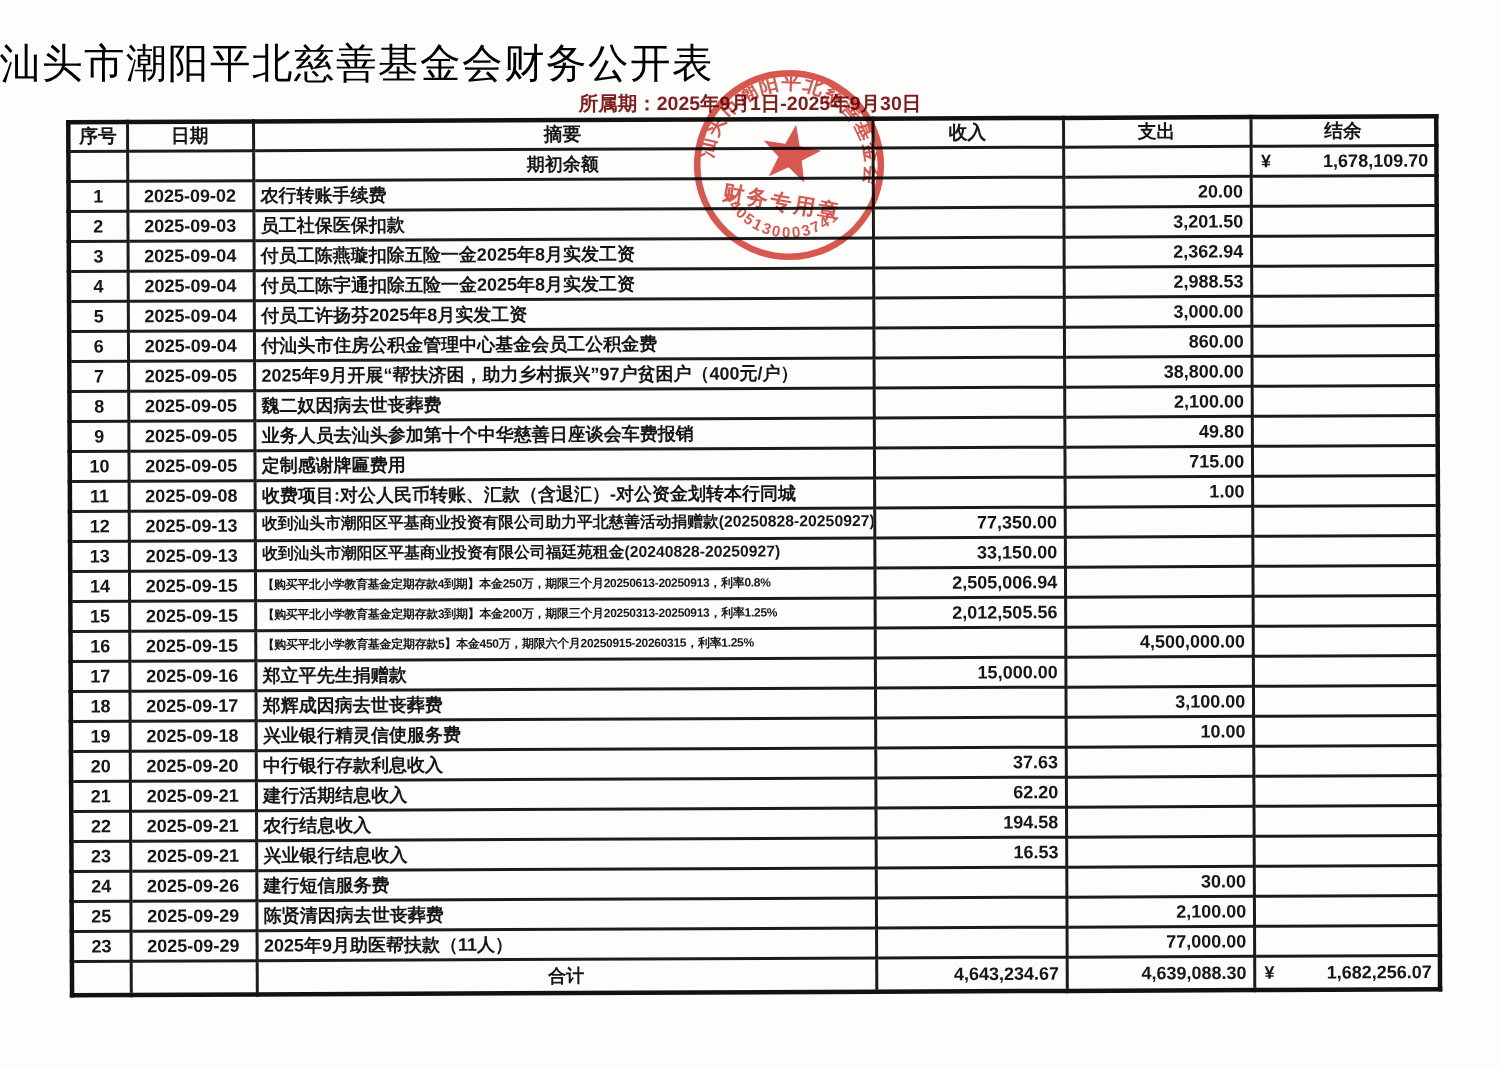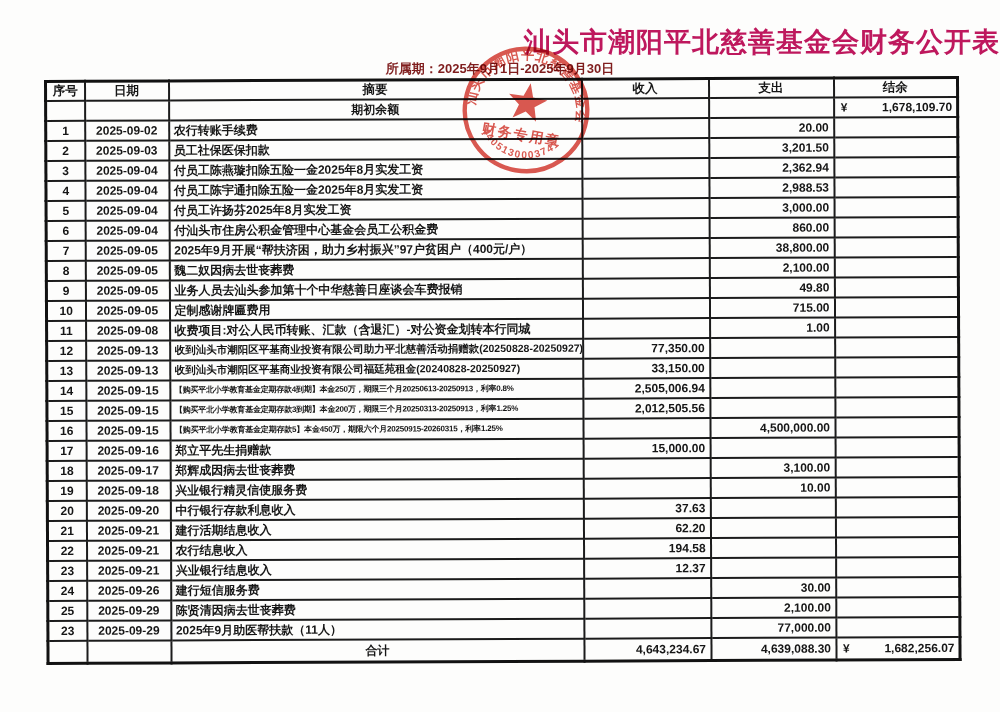--- a/index.html
+++ b/index.html
@@ -10,23 +10,23 @@
     color: #161616;
   }
   .sheet {
     position: relative;
     width: 1000px; height: 712px;
     background: #fdfdfc;
     overflow: hidden;
   }
   .page-title {
     position: absolute; top: 24px; left: 0; width: 100%;
-    text-align: right;
-    font-size: 27px; font-weight: 700; letter-spacing: 1px;
-    color: #be185d;
+    text-align: left;
+    font-size: 27px; font-weight: 400; letter-spacing: 1px;
+    color: #000000;
   }
   .page-subtitle {
     position: absolute; top: 60px; left: 0; width: 100%;
     text-align: center;
     font-size: 13px; font-weight: 700;
     color: #7f1d1d;
   }
   .table-wrap {
     position: absolute; top: 80px; left: 44px;
     transform: rotate(-0.25deg);
@@ -286,21 +286,21 @@
       <td class="c">2025-09-21</td>
       <td class="summary">农行结息收入</td>
       <td class="num">194.58</td>
       <td class="num"></td>
       <td class="num"></td>
     </tr>
           <tr>
       <td class="c">23</td>
       <td class="c">2025-09-21</td>
       <td class="summary">兴业银行结息收入</td>
-      <td class="num">12.37</td>
+      <td class="num">16.53</td>
       <td class="num"></td>
       <td class="num"></td>
     </tr>
           <tr>
       <td class="c">24</td>
       <td class="c">2025-09-26</td>
       <td class="summary">建行短信服务费</td>
       <td class="num"></td>
       <td class="num">30.00</td>
       <td class="num"></td>

